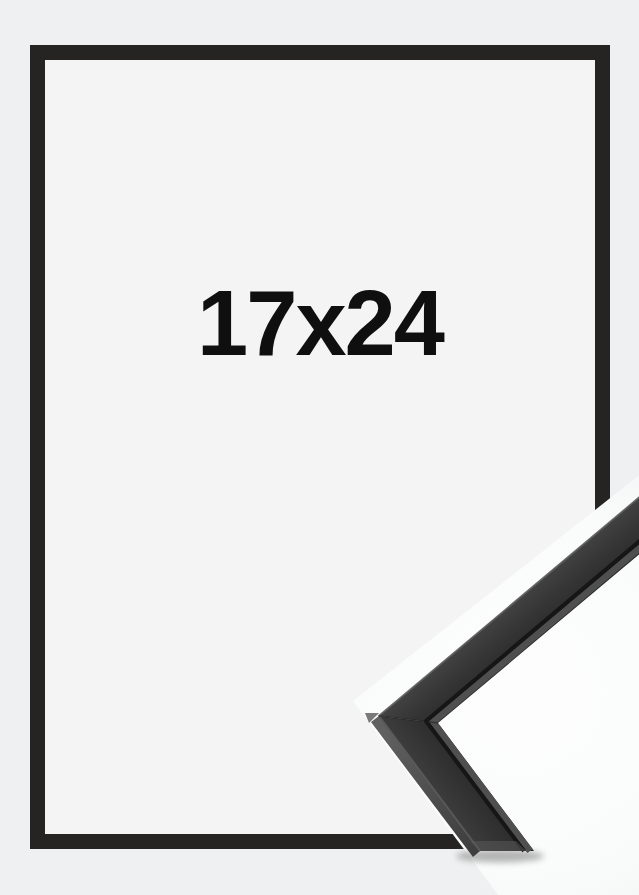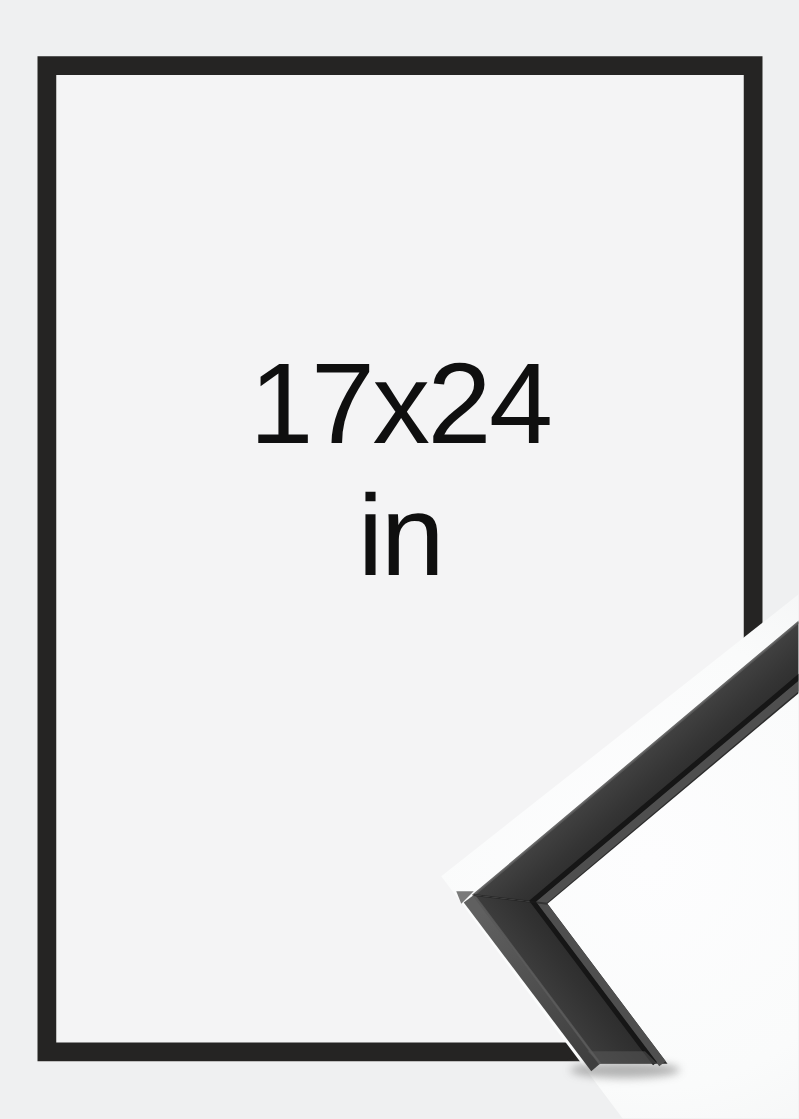--- a/index.html
+++ b/index.html
@@ -25,21 +25,21 @@
     border: 15px solid #252423;
     background: #f4f4f5;
   }
   .size-label {
     position: absolute;
     left: 46px;
     top: 270px;
     width: 548px;
     text-align: center;
     color: #0f0f0f;
-    font-weight: normal;
+    font-weight: bold;
     font-size: 92px;
     line-height: 106px;
     letter-spacing: -2px;
     user-select: none;
   }
   .corner-detail {
     position: absolute;
     left: 0;
     top: 0;
     width: 639px;
@@ -49,21 +49,20 @@
 </style>
 </head>
 <body>
 
 <div class="stage">
 
   <div class="frame-mockup"></div>
 
   <div class="size-label">
     <div>17x24</div>
-    <div>in</div>
   </div>
 
   <svg class="corner-detail" viewBox="0 0 639 895" width="639" height="895" xmlns="http://www.w3.org/2000/svg">
     <defs>
       <radialGradient id="photoGrad" gradientUnits="userSpaceOnUse" cx="520" cy="690" r="330">
         <stop offset="0" stop-color="#fdfdfe"></stop>
         <stop offset="0.55" stop-color="#fafbfb"></stop>
         <stop offset="1" stop-color="#f0f1f2"></stop>
       </radialGradient>
       <linearGradient id="gU" gradientUnits="userSpaceOnUse" x1="509" y1="607" x2="536" y2="639">

